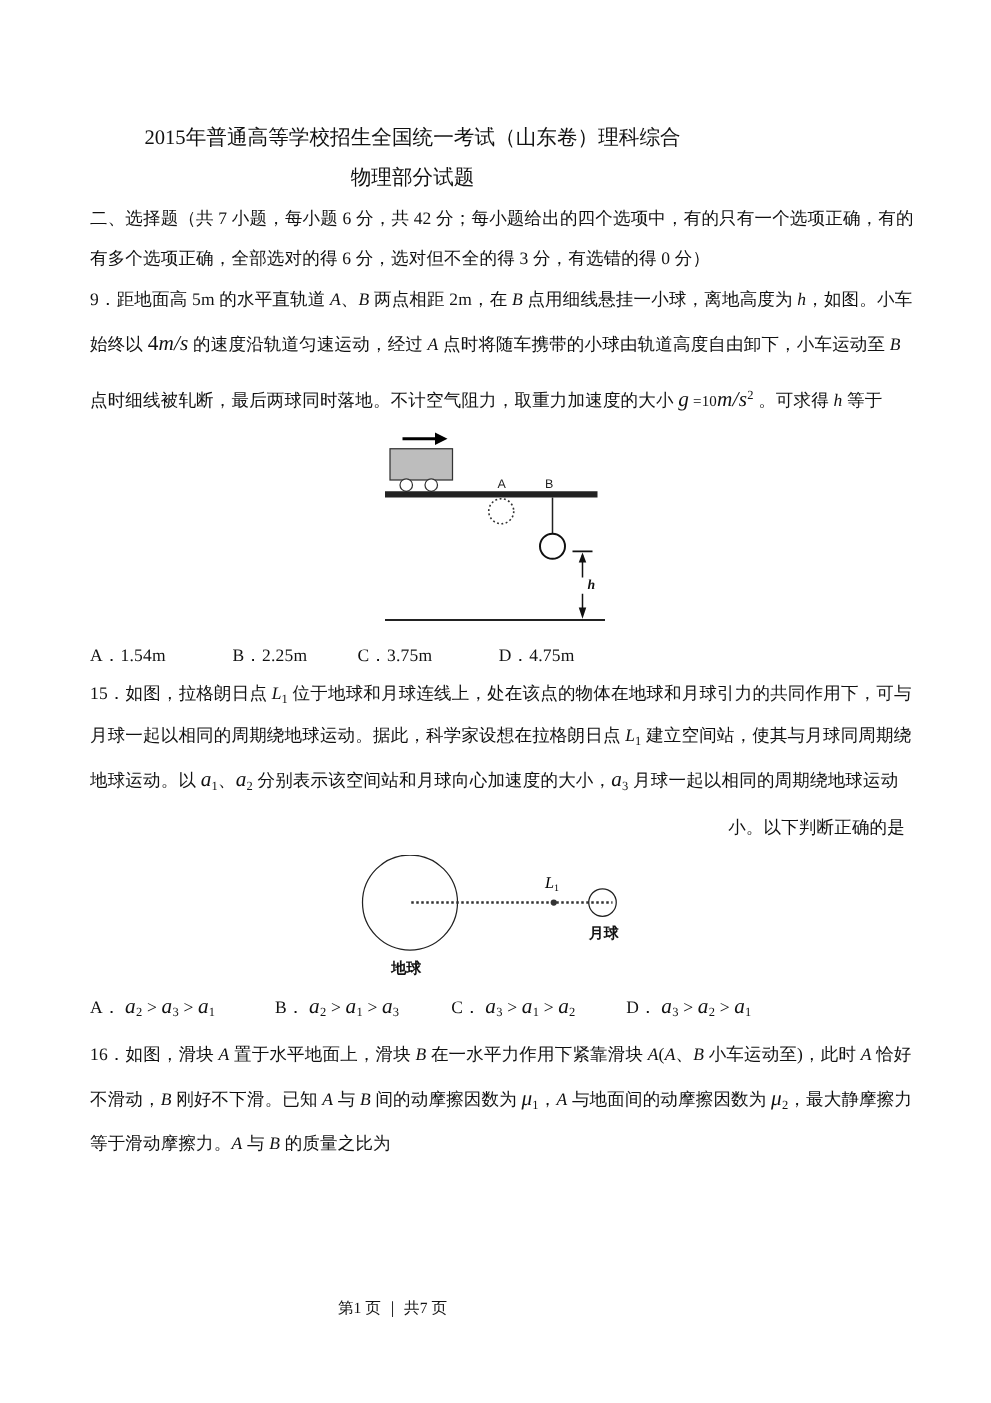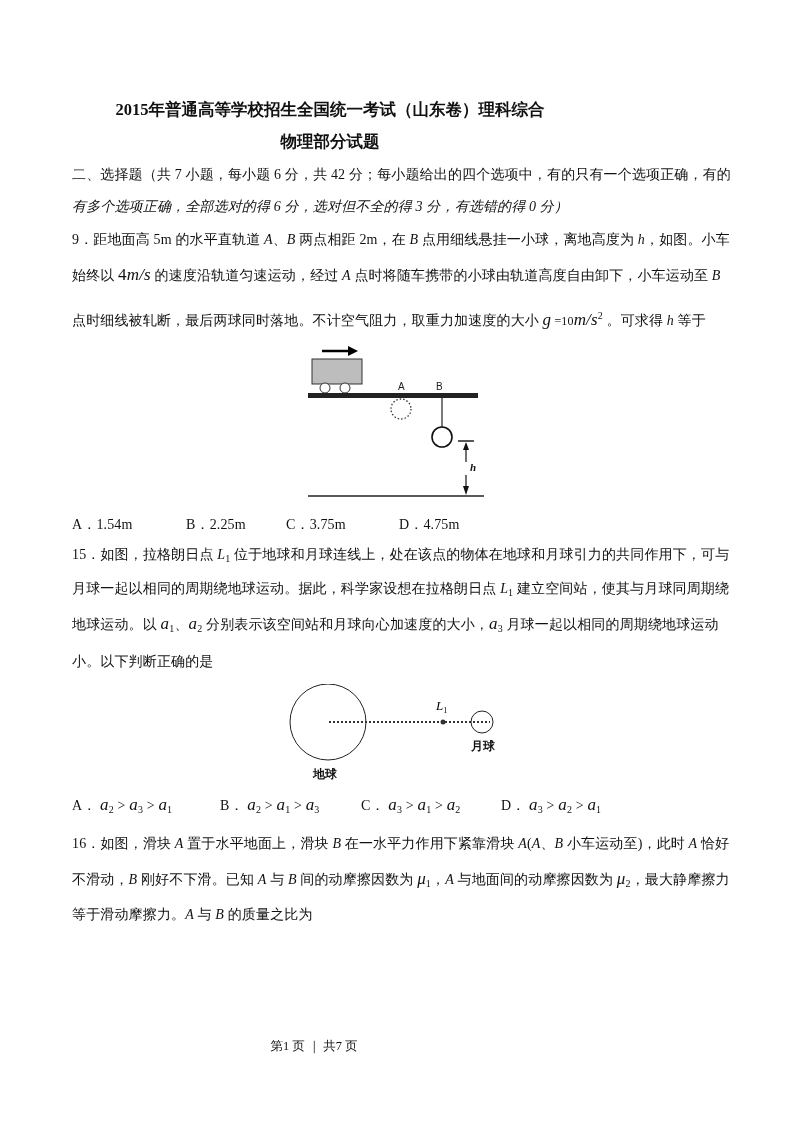--- a/index.html
+++ b/index.html
@@ -1,36 +1,36 @@
 <!DOCTYPE html>
 <html><head>
 <meta charset="utf-8">
 <style>
   html, body { margin: 0; padding: 0; background: #ffffff; }
   body { width: 793px; height: 1122px; position: relative; overflow: hidden;
          font-family: "Liberation Serif", "DejaVu Serif", serif; color: #111; }
   .abs { position: absolute; }
-  .title { left: 0; width: 660px; text-align: center; font-weight: bold; font-size: 16.5px; }
+  .title { left: 0; width: 660px; text-align: center; font-weight: normal; font-size: 16.5px; }
   .line { left: 72px; width: 652px; font-size: 14px; white-space: nowrap; letter-spacing: 0.15px; }
   .i { font-style: italic; }
   .m { font-style: italic; font-size: 17px; }
   sub { font-size: 10px; font-style: normal; vertical-align: -3px; }
   sup { font-size: 10px; vertical-align: 6px; }
   .opt { display: inline-block; }
   .footer { left: 0; width: 628px; text-align: center; font-size: 12.5px; }
   svg text { font-family: "Liberation Sans", "DejaVu Sans", sans-serif; }
 </style>
 </head>
 <body>
 
 <div class="abs title" style="top:99px;">2015年普通高等学校招生全国统一考试（山东卷）理科综合</div>
 <div class="abs title" style="top:131px;">物理部分试题</div>
 
 <div class="abs line" style="top:166px;">二、选择题（共 7 小题，每小题 6 分，共 42 分；每小题给出的四个选项中，有的只有一个选项正确，有的</div>
-<div class="abs line" style="top:198px;font-style:italic;">有多个选项正确，全部选对的得 6 分，选对但不全的得 3 分，有选错的得 0 分）</div>
+<div class="abs line" style="top:198px;">有多个选项正确，全部选对的得 6 分，选对但不全的得 3 分，有选错的得 0 分）</div>
 
 <div class="abs line" style="top:231px;">
   <span>9．</span><span>距地面高 5m 的水平直轨道 </span><span class="i">A</span><span>、</span><span class="i">B</span><span> 两点相距 2m，在 </span><span class="i">B</span><span> 点用细线悬挂一小球，离地高度为 </span><span class="i">h</span><span>，如图。小车</span>
 </div>
 <div class="abs line" style="top:265px;">
   <span>始终以 </span><span class="m" style="font-style:normal">4</span><span class="m">m/s</span><span> 的速度沿轨道匀速运动，经过 </span><span class="i">A</span><span> 点时将随车携带的小球由轨道高度自由卸下，小车运动至 </span><span class="i">B</span>
 </div>
 <div class="abs line" style="top:310px;">
   <span>点时细线被轧断，最后两球同时落地。不计空气阻力，取重力加速度的大小 </span><span class="m">g</span><span style="font-size:12px"> =10</span><span class="m">m/s</span><sup>2</sup><span> 。可求得 </span><span class="i">h</span><span> 等于</span>
 </div>
@@ -66,21 +66,21 @@
 
 <div class="abs line" style="top:546px;">
   <span>15．</span><span>如图，拉格朗日点 </span><span class="i">L</span><sub>1</sub><span> 位于地球和月球连线上，处在该点的物体在地球和月球引力的共同作用下，可与</span>
 </div>
 <div class="abs line" style="top:580px;">
   <span>月球一起以相同的周期绕地球运动。据此，科学家设想在拉格朗日点 </span><span class="i">L</span><sub>1</sub><span> 建立空间站，使其与月球同周期绕</span>
 </div>
 <div class="abs line" style="top:614px;">
   <span>地球运动。以 </span><span class="m">a</span><sub>1</sub><span>、</span><span class="m">a</span><sub>2</sub><span> 分别表示该空间站和月球向心加速度的大小，</span><span class="m">a</span><sub>3</sub><span> 月球一起以相同的周期绕地球运动</span>
 </div>
-<div class="abs line" style="top:653px;">小。以下判断正确的是</div>
+<div class="abs line" style="top:653px;text-align:right;">小。以下判断正确的是</div>
 
 <svg class="abs" style="left:285px;top:684px;" width="230" height="100" viewBox="0 0 230 100">
   <circle cx="43" cy="38" r="38" fill="none" stroke="#222" stroke-width="1"></circle>
   <line x1="44" y1="38" x2="205" y2="38" stroke="#333" stroke-width="2" stroke-dasharray="2,2"></line>
   <circle cx="158" cy="38" r="2.5" fill="#333"></circle>
   <text x="151" y="26" font-size="13" font-style="italic" style="font-family:'Liberation Serif',serif;"><tspan>L</tspan><tspan font-size="8" font-style="normal" dy="3">1</tspan></text>
   <circle cx="197" cy="38" r="11" fill="none" stroke="#222" stroke-width="1"></circle>
   <text x="186" y="66" font-size="12" font-weight="bold" fill="#111">月球</text>
   <text x="28" y="94" font-size="12" font-weight="bold" fill="#111">地球</text>
 </svg>

